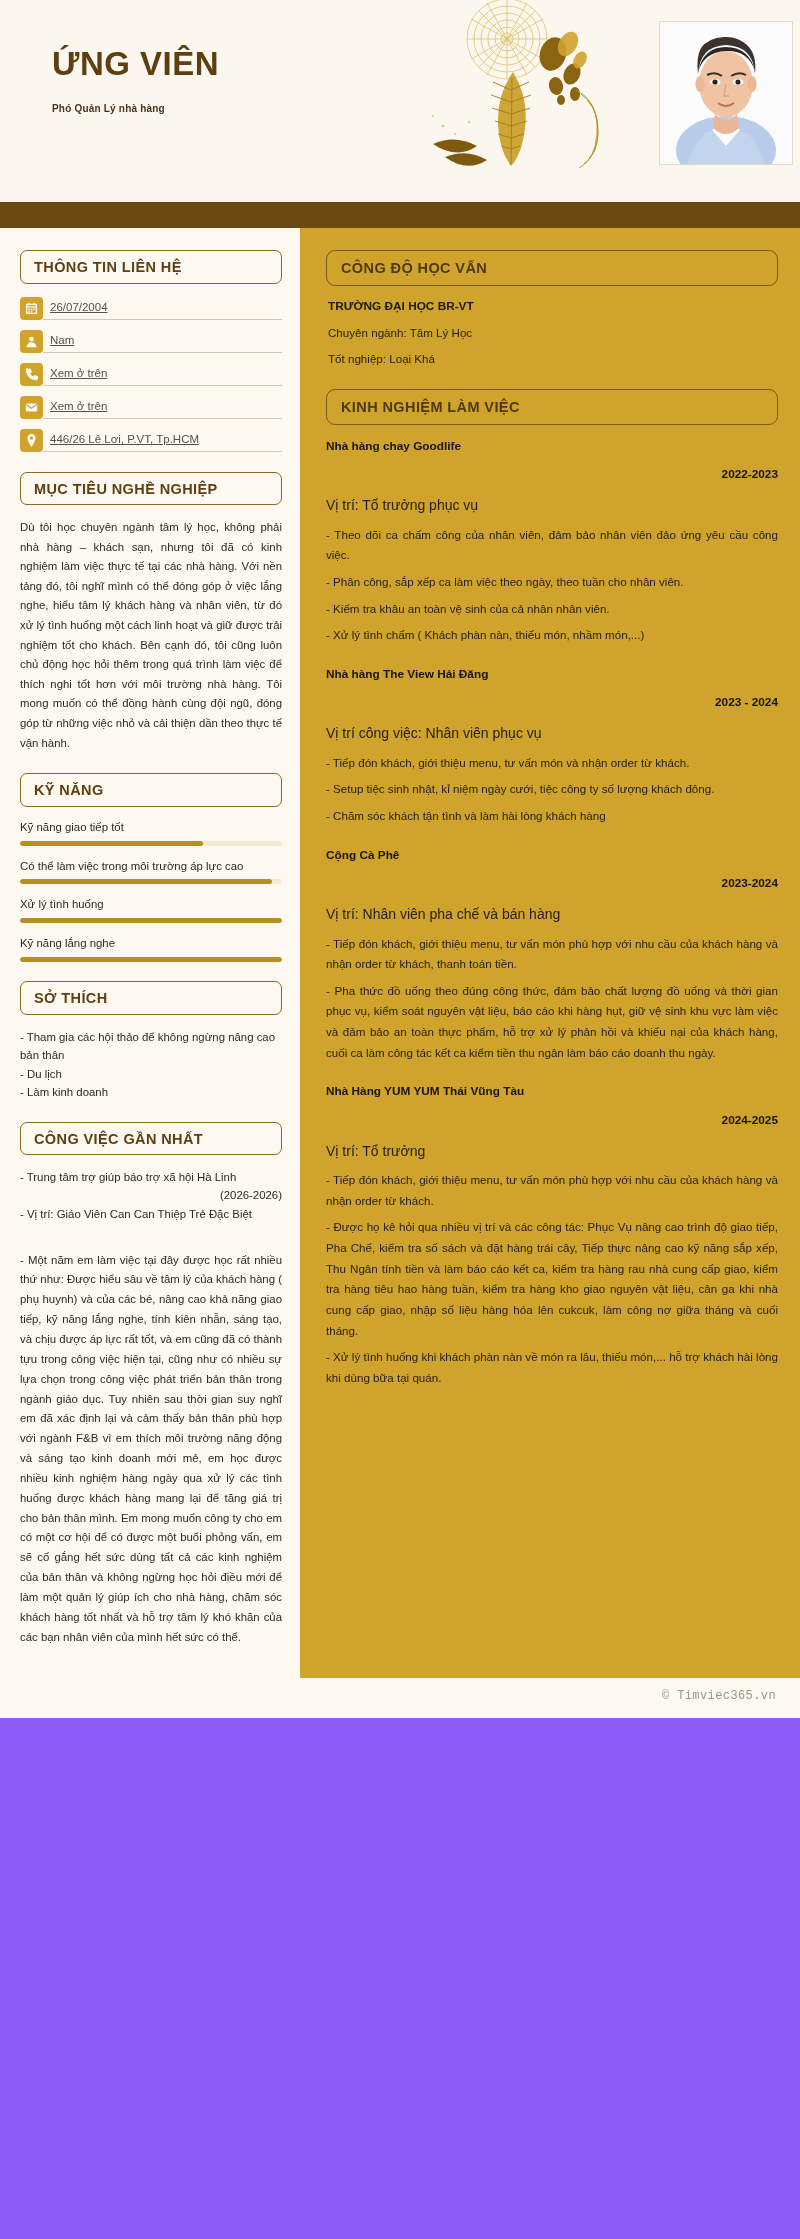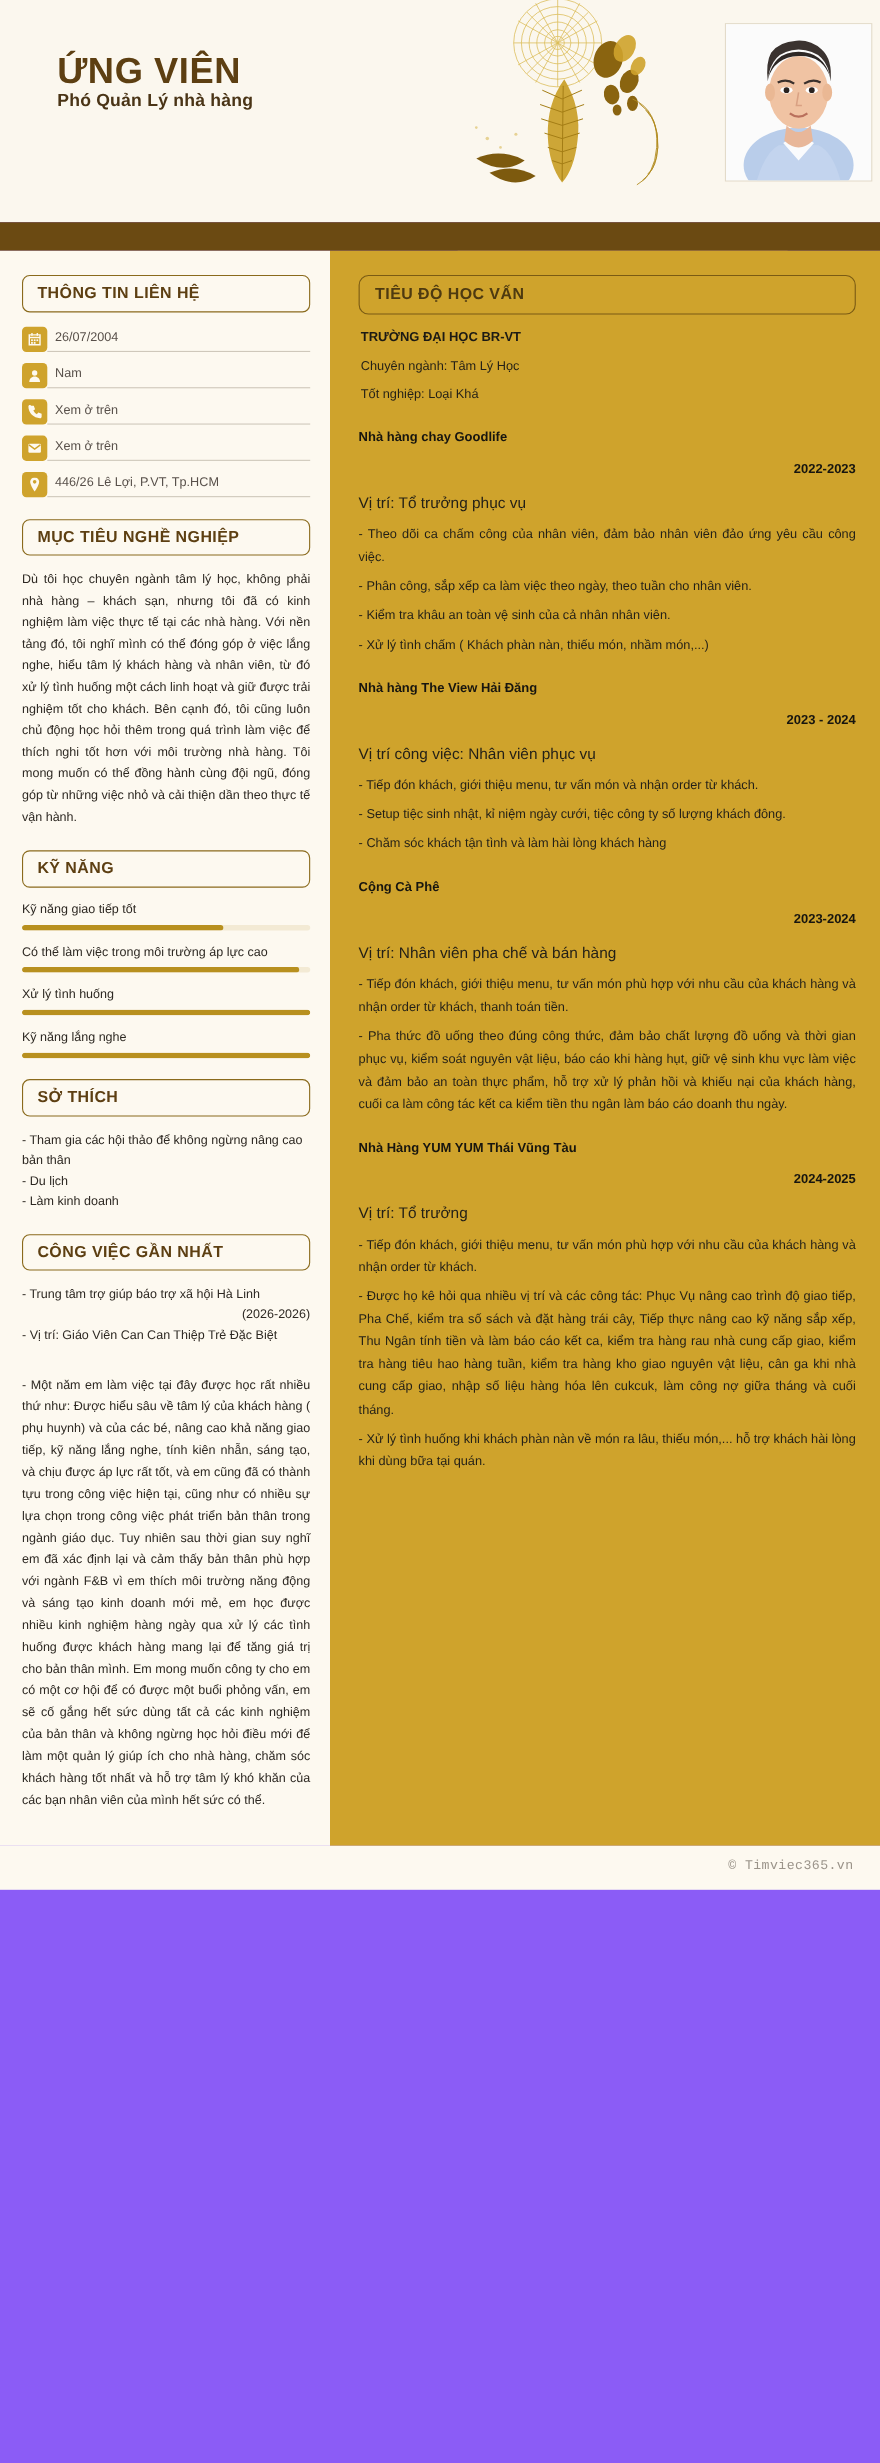--- a/index.html
+++ b/index.html
@@ -13,21 +13,21 @@
   }
   .page { width:800px; min-height:2239px; position:relative; background:#8b5cf6; overflow:hidden; }
 
   
   .header { position:relative; height:202px; background:#fbf7ee; overflow:hidden; }
   .header-text { position:absolute; left:52px; top:46px; }
   .cand-name {
     font-size:33px; font-weight:bold; letter-spacing:.5px;
     color:#5d3f12; line-height:1.1;
   }
-  .cand-role { font-size:16px; font-weight:bold; color:#4a3416; margin-top:1px; letter-spacing:.2px; }
+  .cand-role { font-size:10px; font-weight:bold; color:#4a3416; margin-top:21px; letter-spacing:.2px; }
 
   .deco { position:absolute; right:155px; top:-6px; width:220px; height:175px; }
   .photo-frame {
     position:absolute; right:8px; top:22px; width:132px; height:142px;
     background:#fff; box-shadow:0 0 0 1px rgba(120,95,40,.18);
     overflow:hidden;
   }
   .photo-svg { width:100%; height:100%; display:block; }
 
   .brownbar { height:26px; background:#6b4a12; position:relative; }
@@ -57,21 +57,21 @@
   .c-ico {
     width:23px; height:23px; flex:none; border-radius:4px;
     background:#cfa32c; color:#fdf9f0;
     display:flex; align-items:center; justify-content:center;
   }
   .c-ico svg { width:13px; height:13px; display:block; fill:#fdf9f0; }
   .c-val {
     flex:1; font-size:11.5px; color:#58504a;
     border-bottom:1px solid #cfc8bb;
     padding:0 0 4px 7px; line-height:1.15;
-    white-space:nowrap; overflow:hidden;
+    white-space:nowrap; overflow:hidden;text-decoration:underline;
   }
 
   
   .para {
     font-size:11.4px; line-height:1.72; color:#2d2822;
     text-align:justify; margin-bottom:20px;
   }
 
   
   .skills { margin-bottom:19px; }
@@ -331,28 +331,31 @@
         <div class="rj-title">- Trung tâm trợ giúp báo trợ xã hội Hà Linh</div>
         <div class="rj-period">(2026-2026)</div>
         <div class="rj-pos">-  Vị trí: Giáo Viên Can Can Thiệp Trẻ Đặc Biệt</div>
         <div class="rj-body">- Một năm em làm việc tại đây được học rất nhiều thứ như: Được hiểu sâu về tâm lý của khách hàng ( phụ huynh) và của các bé, nâng cao khả năng giao tiếp, kỹ năng lắng nghe, tính kiên nhẫn, sáng tạo, và chịu được áp lực rất tốt, và em cũng đã có thành tựu trong công việc hiện tại, cũng như có nhiều sự lựa chọn trong công việc phát triển bản thân trong ngành giáo dục. Tuy nhiên sau thời gian suy nghĩ em đã xác định lại và cảm thấy bản thân phù hợp với ngành F&amp;B vì em thích môi trường năng động và sáng tạo kinh doanh mới mẻ, em học được nhiều kinh nghiệm hàng ngày qua xử lý các tình huống được khách hàng mang lại để tăng giá trị cho bản thân mình. Em mong muốn công ty cho em có một cơ hội để có được một buổi phỏng vấn, em sẽ cố gắng hết sức dùng tất cả các kinh nghiệm của bản thân và không ngừng học hỏi điều mới để làm một quản lý giúp ích cho nhà hàng, chăm sóc khách hàng tốt nhất và hỗ trợ tâm lý khó khăn của các bạn nhân viên của mình hết sức có thể.</div>
       </div>
     </div>
 
     <div class="right-col">
 
       <div class="pill">
-        <div class="pill-text">TIÊU ĐỘ HỌC VẤN</div>
+        <div class="pill-text">CÔNG ĐỘ HỌC VẤN</div>
       </div>
       <div class="edu-block">
         <div class="edu-school">TRƯỜNG ĐẠI HỌC BR-VT</div>
         <div class="edu-line">Chuyên ngành: Tâm Lý Học</div>
         <div class="edu-line">Tốt nghiệp: Loại Khá</div>
       </div>
 
+      <div class="pill">
+        <div class="pill-text">KINH NGHIỆM LÀM VIỆC</div>
+      </div>
 
       <div class="job">
         <div class="job-name">Nhà hàng chay Goodlife</div>
         <div class="job-period">2022-2023</div>
         <div class="job-pos">Vị trí: Tổ trưởng phục vụ</div>
         <div class="job-duty">- Theo dõi ca chấm công của nhân viên, đảm bảo nhân viên đảo ứng yêu cầu công việc.</div>
         <div class="job-duty"> -  Phân công, sắp xếp ca làm việc theo ngày, theo tuần cho nhân viên.</div>
         <div class="job-duty">- Kiểm tra khâu an toàn vệ sinh của cả nhân nhân viên.</div>
         <div class="job-duty">- Xử lý tình chấm ( Khách phàn nàn, thiếu món, nhầm món,...)</div>
       </div>

